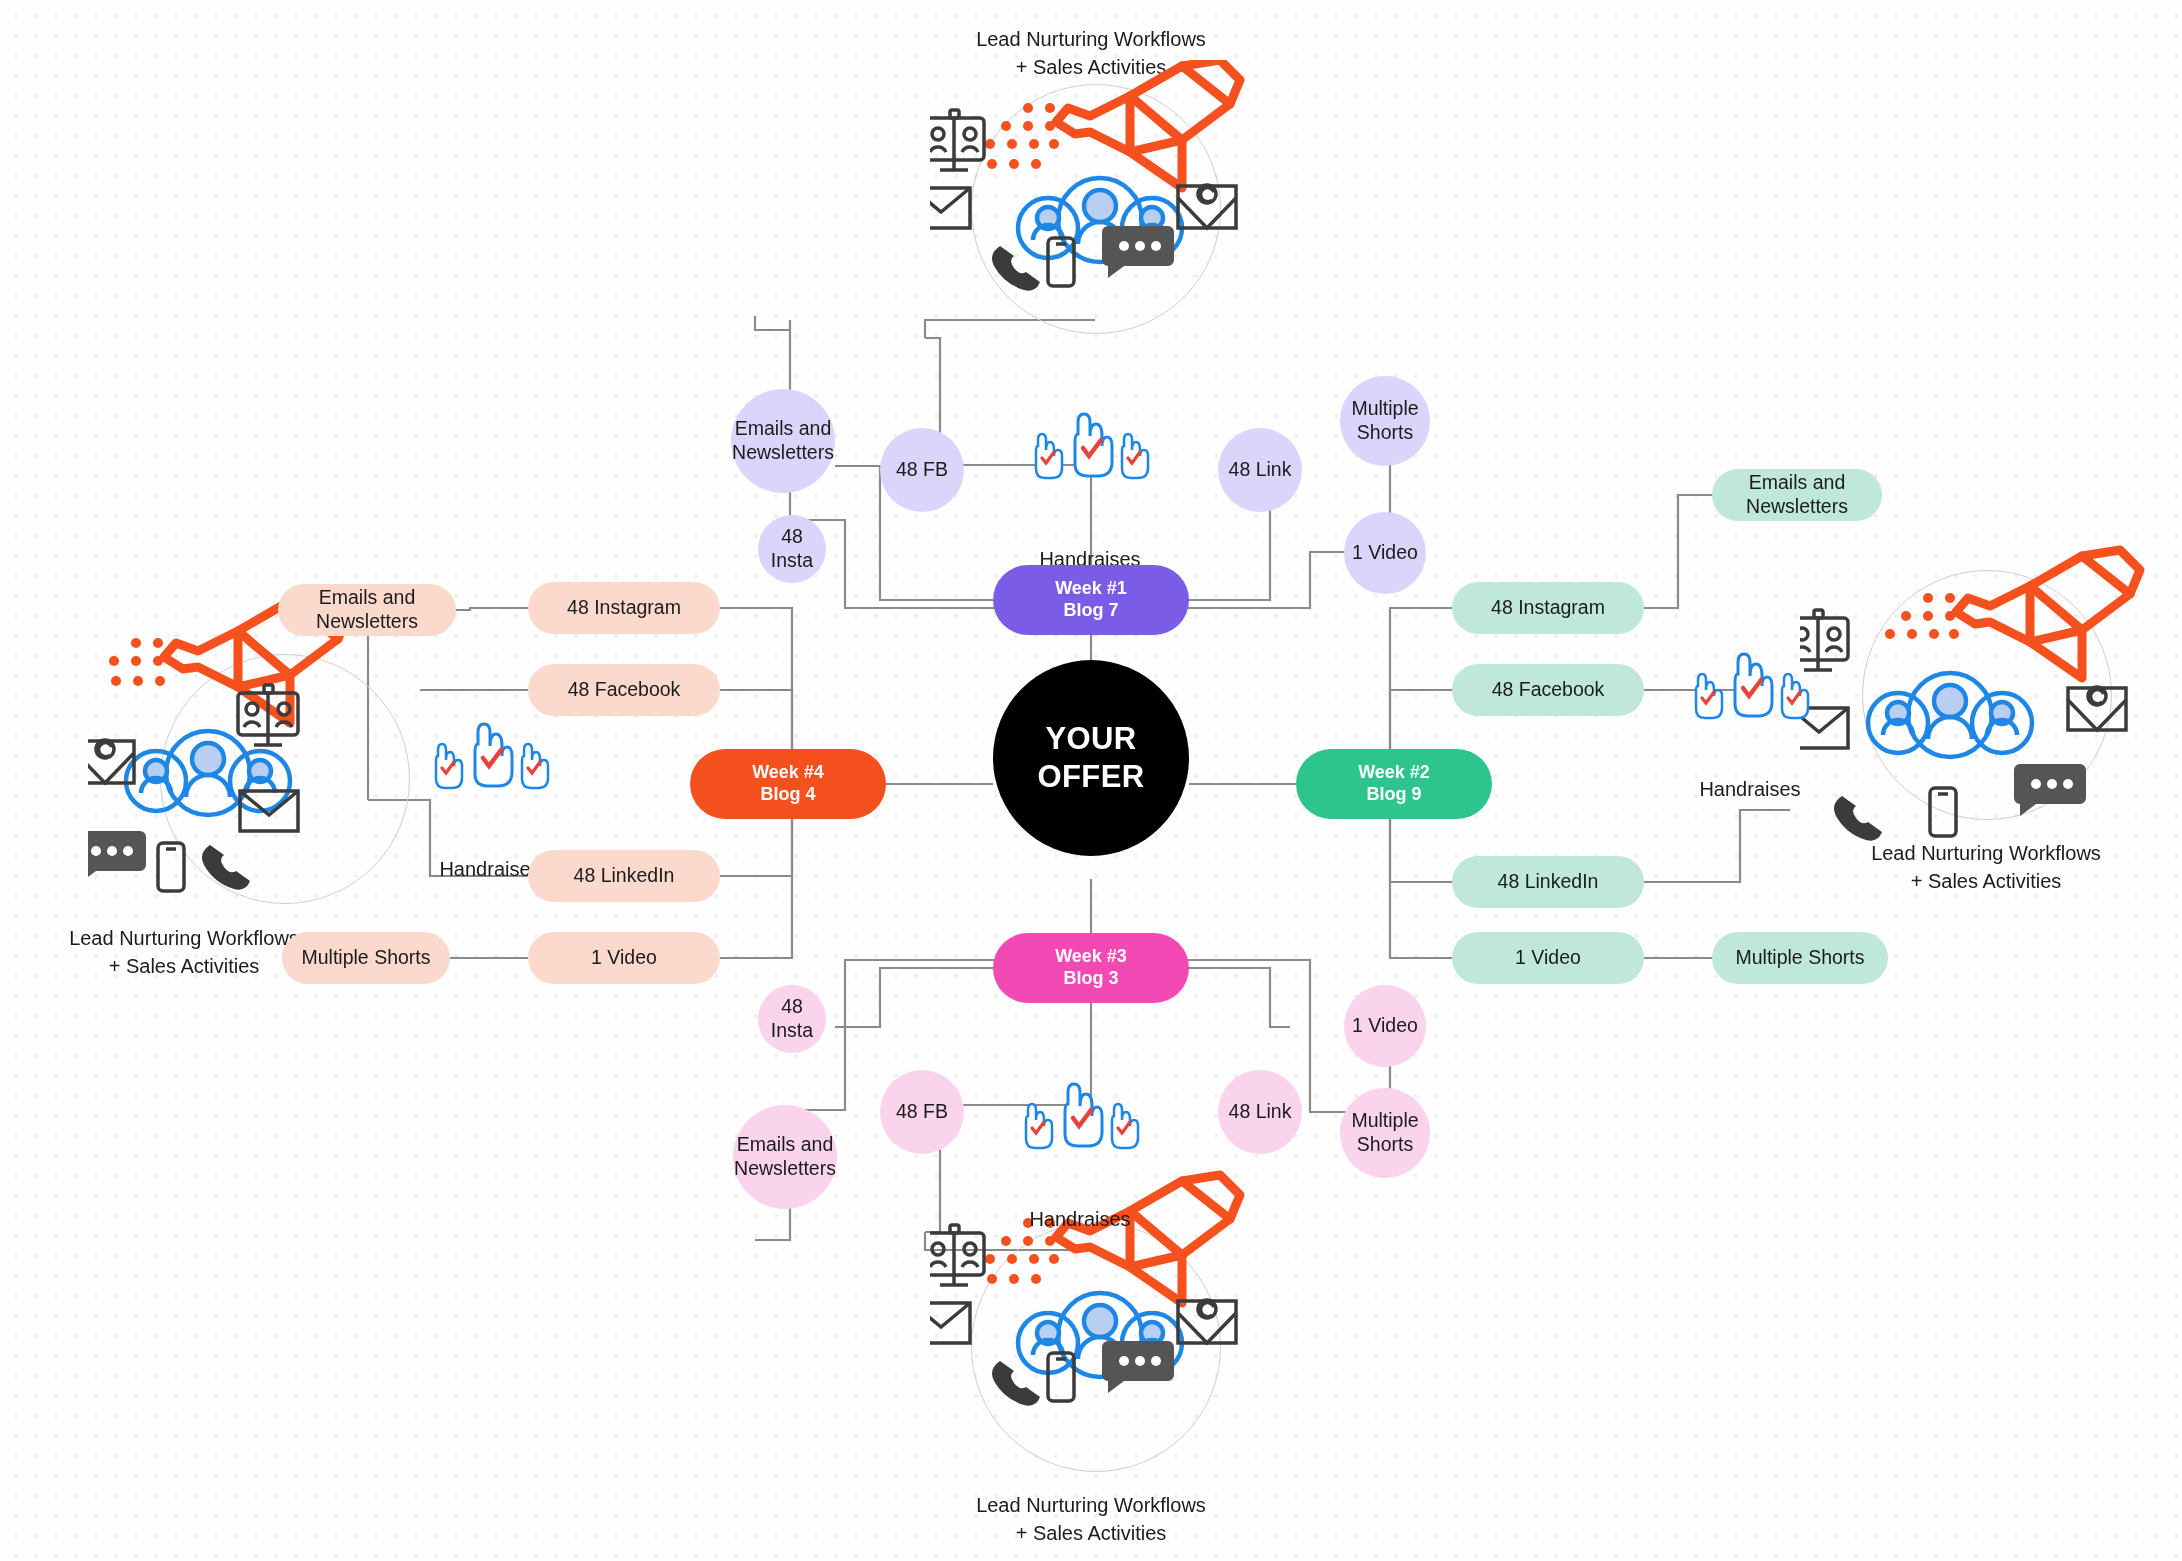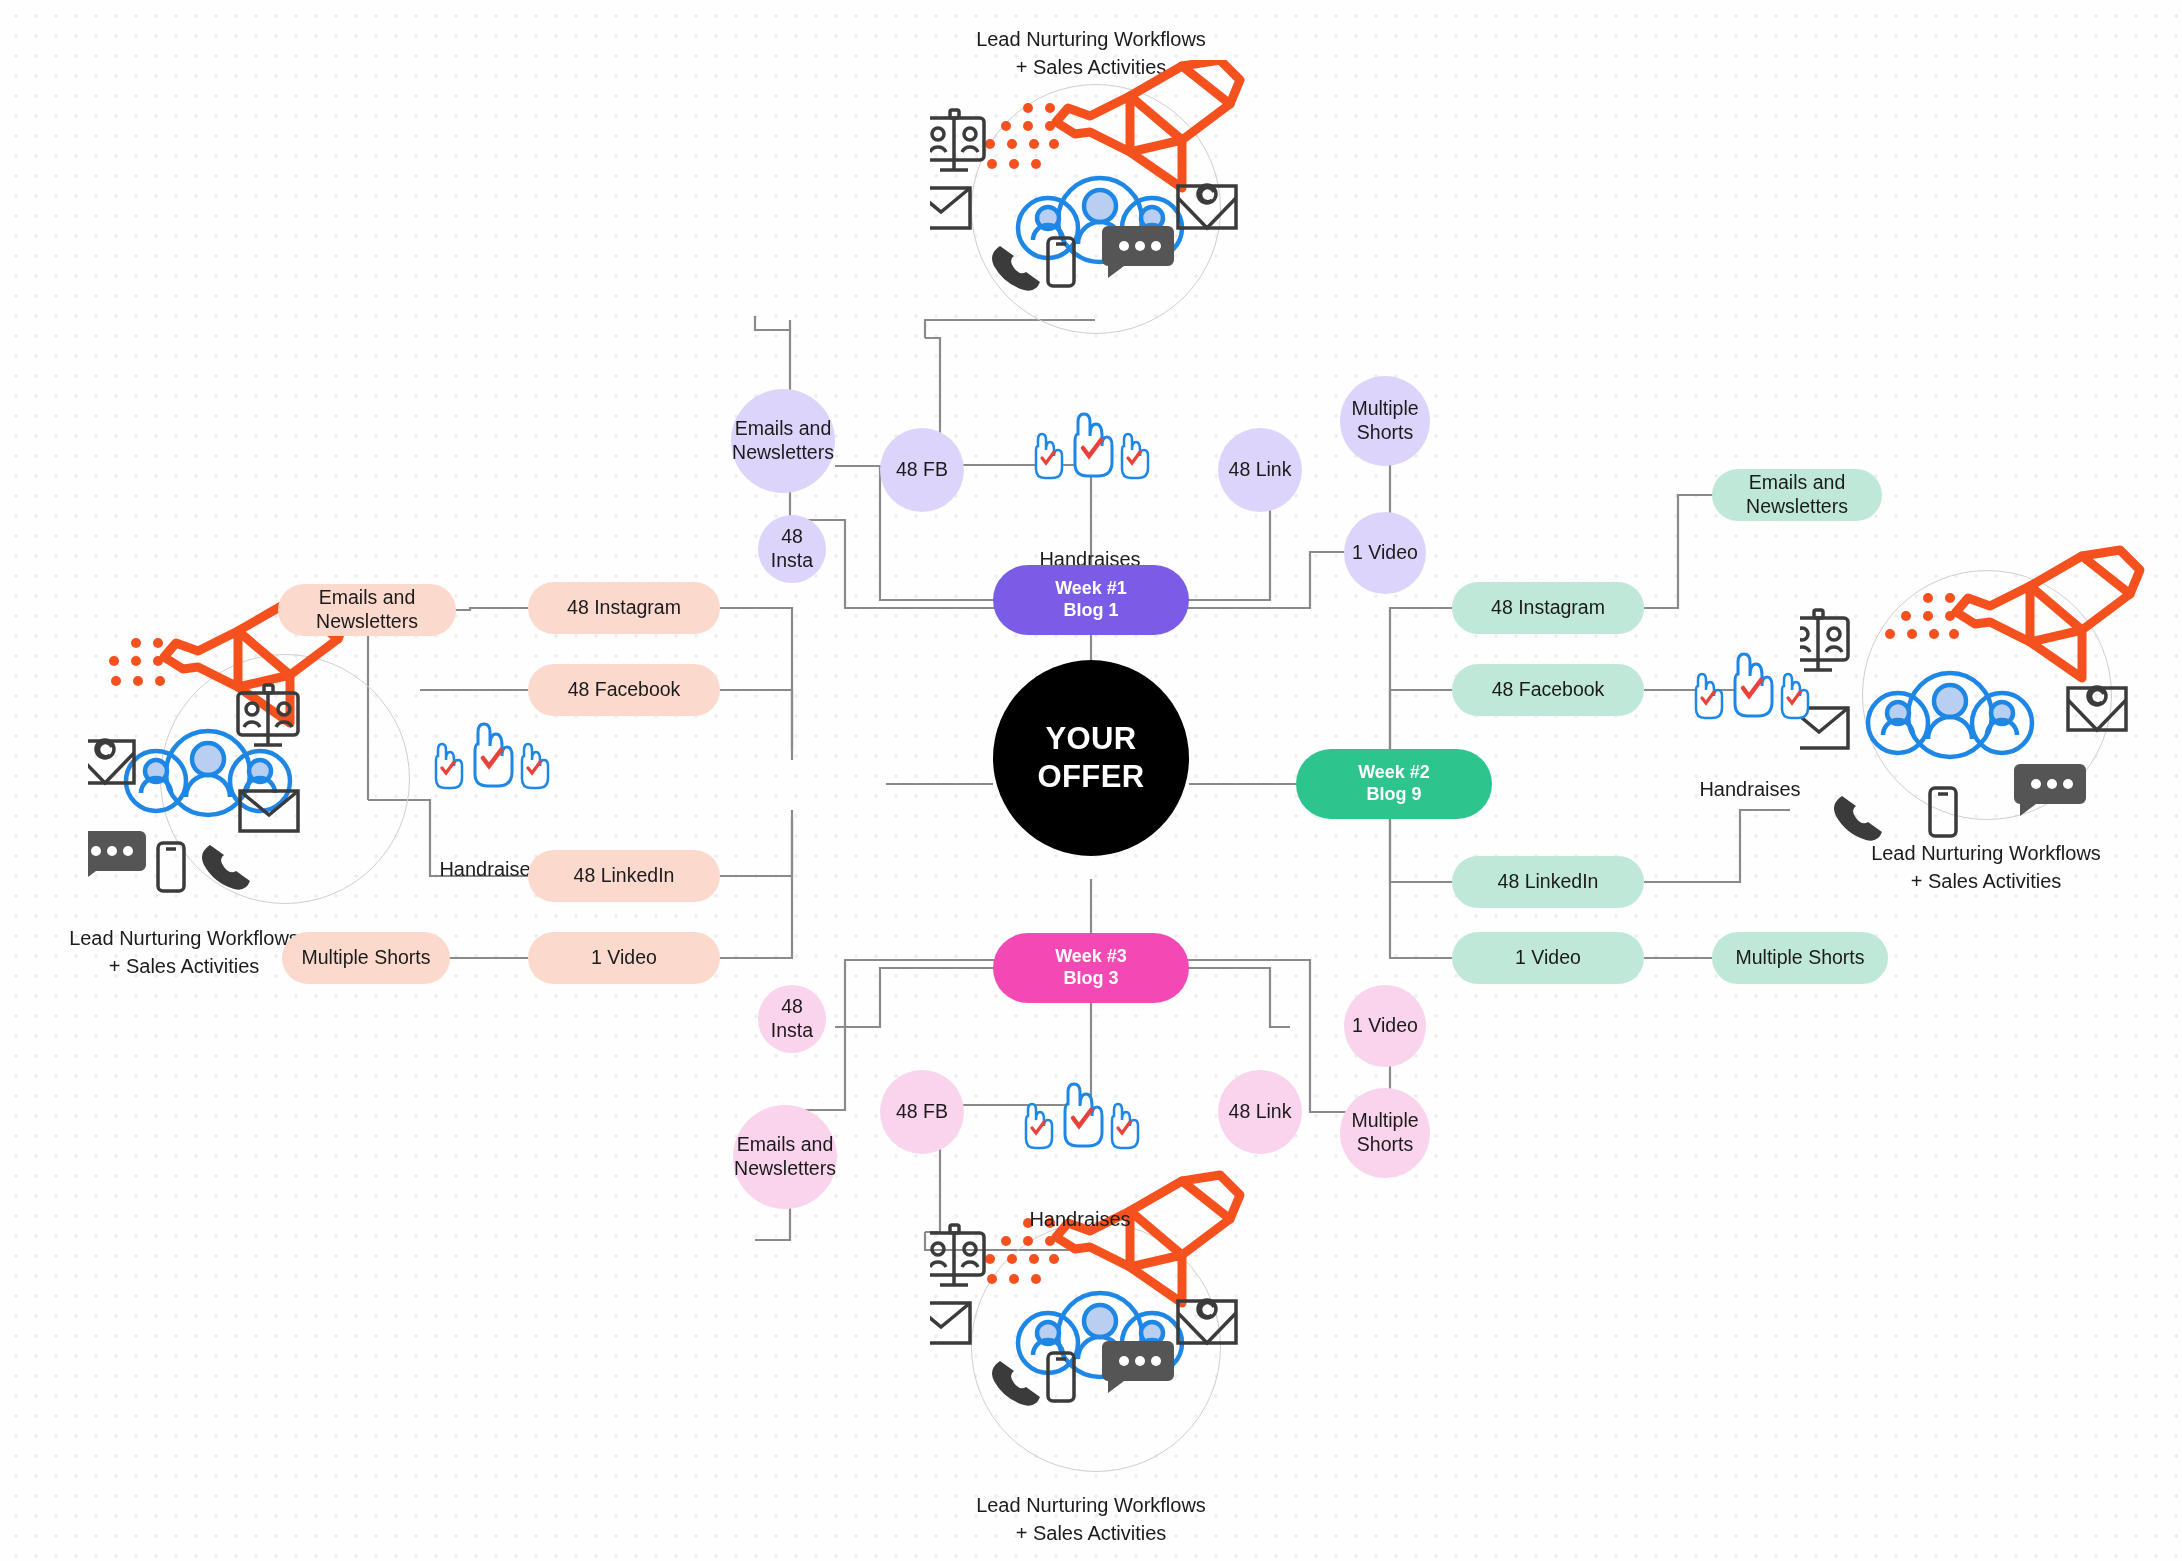--- a/index.html
+++ b/index.html
@@ -453,33 +453,39 @@
 <div class="node hub" style="left:993px;top:660px;">
   <div>
     <div>YOUR</div>
     <div>OFFER</div>
   </div>
 </div>
 
 <div class="node week wk1" style="left:993px;top:565px;">
   <div>
         <div>Week #1</div>
-        <div>Blog 1</div>
+        <div>Blog 7</div>
       </div>
 </div>
 <div class="node week wk2" style="left:1296px;top:749px;">
   <div>
         <div>Week #2</div>
         <div>Blog 9</div>
       </div>
 </div>
 <div class="node week wk3" style="left:993px;top:933px;">
   <div>
         <div>Week #3</div>
         <div>Blog 3</div>
+      </div>
+</div>
+<div class="node week wk4" style="left:690px;top:749px;">
+  <div>
+        <div>Week #4</div>
+        <div>Blog 4</div>
       </div>
 </div>
 
 <div class="node circ c-purple" style="left:731px;top:389px;width:104px;height:104px;">Emails and Newsletters</div>
 <div class="node circ c-purple" style="left:758px;top:515px;width:68px;height:68px;">48 Insta</div>
 <div class="node circ c-purple" style="left:880px;top:428px;width:84px;height:84px;">48 FB</div>
 <div class="node circ c-purple" style="left:1218px;top:428px;width:84px;height:84px;">48 Link</div>
 <div class="node circ c-purple" style="left:1340px;top:376px;width:90px;height:90px;">Multiple Shorts</div>
 <div class="node circ c-purple" style="left:1344px;top:512px;width:82px;height:82px;">1 Video</div>
 

